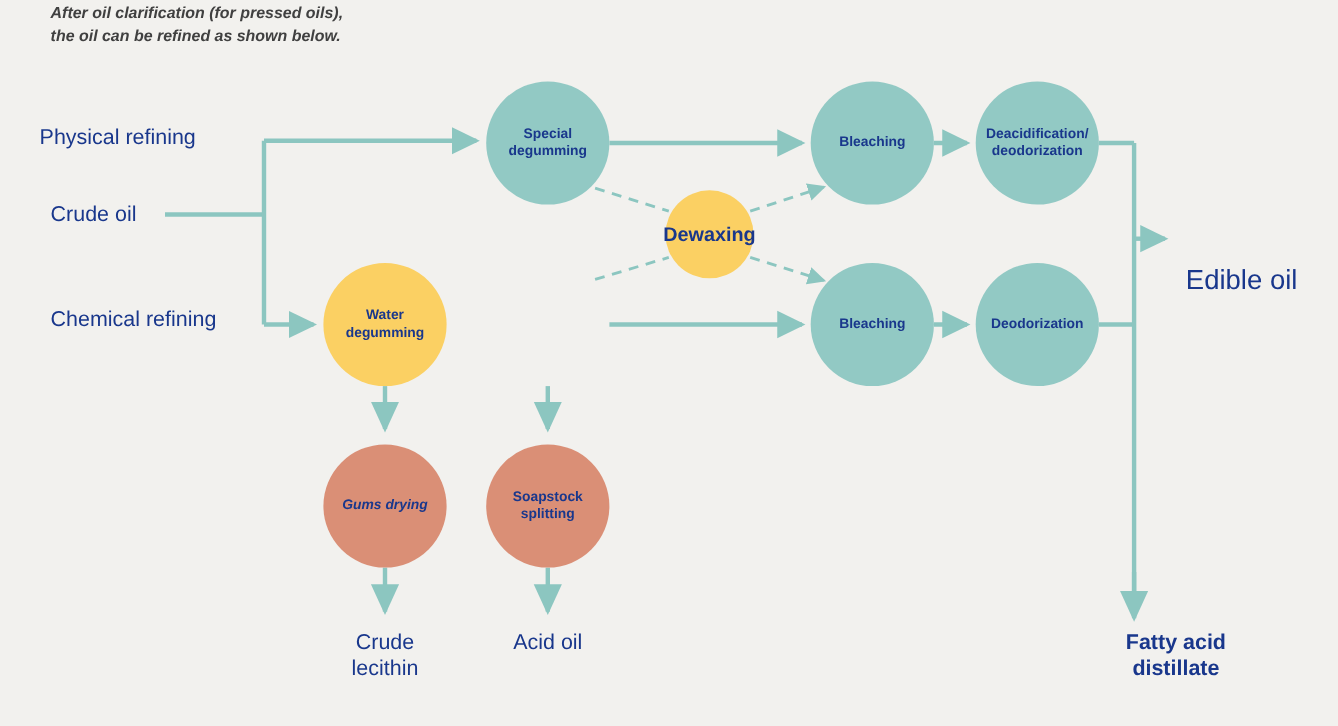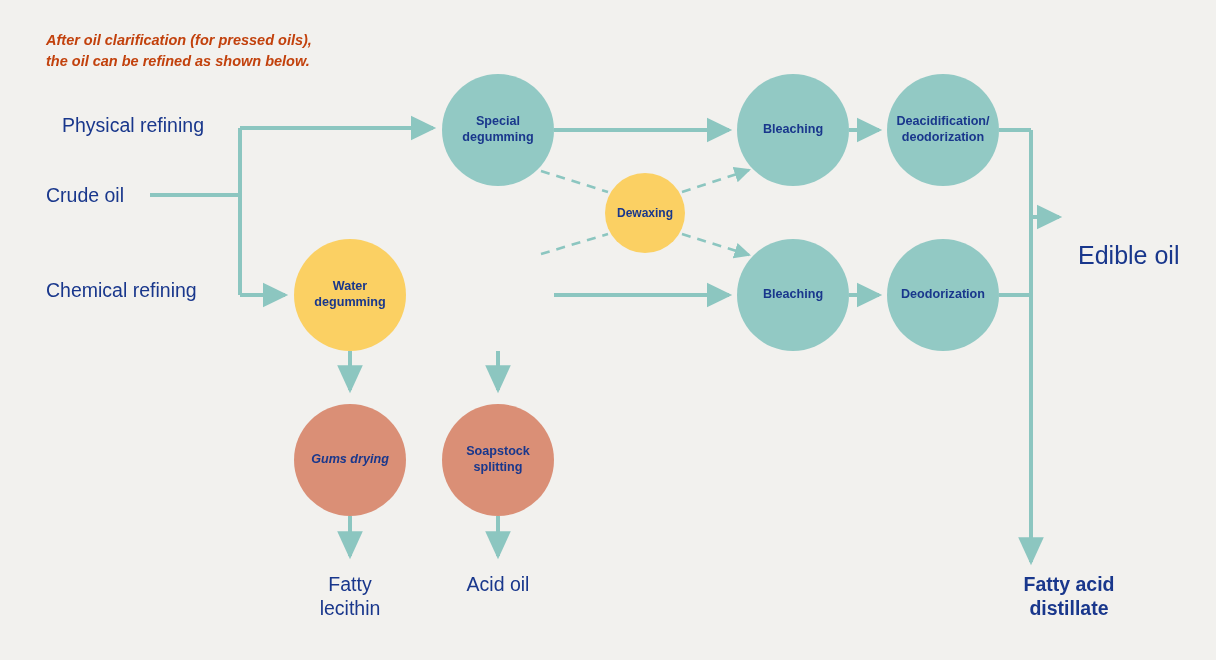--- a/index.html
+++ b/index.html
@@ -19,27 +19,27 @@
     position: absolute;
     left: 0;
     top: 0;
     width: 1216px;
     height: 660px;
     pointer-events: none;
   }
   .note {
     position: absolute;
     left: 46px;
-    top: 30px;
+    top: 2px;
     width: 420px;
     font-style: italic;
     font-weight: bold;
     font-size: 14.5px;
     line-height: 1.45;
-    color: #c2410c;
+    color: #404040;
     white-space: pre-line;
   }
   .side-label {
     position: absolute;
     font-size: 19.5px;
     color: #19378c;
     white-space: nowrap;
   }
   .node {
     position: absolute;
@@ -48,21 +48,21 @@
     align-items: center;
     justify-content: center;
     text-align: center;
     color: #19378c;
     font-weight: bold;
     font-size: 12.6px;
     line-height: 1.25;
     white-space: pre-line;
     box-sizing: border-box;
   }
-  .node.small { font-size: 12px; }
+  .node.small { font-size: 18px; }
   .terminal {
     position: absolute;
     color: #19378c;
     text-align: center;
     white-space: pre-line;
     line-height: 1.22;
   }
   .terminal.big { font-size: 25px; }
   .terminal.mid { font-size: 19.5px; }
 </style>
@@ -117,40 +117,40 @@
       <path d="M541,171 L608,192"></path>
       <path d="M541,254 L608,234"></path>
       <path d="M682,192 L749,170" marker-end="url(#ah)"></path>
       <path d="M682,234 L749,255" marker-end="url(#ah)"></path>
     </g>
   </svg>
 
   <div class="note">After oil clarification (for pressed oils),
 the oil can be refined as shown below.</div>
 
-  <div class="side-label" style="left:62px; top:114px;text-align:right;">Physical refining</div>
+  <div class="side-label" style="left:36px; top:114px;text-align:right;">Physical refining</div>
   <div class="side-label" style="left:46px; top:184px;">Crude oil</div>
   <div class="side-label" style="left:46px; top:279px;">Chemical refining</div>
 
   <div class="node" style="left:442px; top:74px; width:112px; height:112px; background:#92c9c4;">Special
 degumming</div>
   <div class="node small" style="left:605px; top:173px; width:80px; height:80px; background:#fbd063;">Dewaxing</div>
   <div class="node" style="left:737px; top:74px; width:112px; height:112px; background:#92c9c4;">Bleaching</div>
   <div class="node" style="left:887px; top:74px; width:112px; height:112px; background:#92c9c4;">Deacidification/
 deodorization</div>
 
   <div class="node" style="left:294px; top:239px; width:112px; height:112px; background:#fbd063;">Water
 degumming</div>
   <div class="node" style="left:737px; top:239px; width:112px; height:112px; background:#92c9c4;">Bleaching</div>
   <div class="node" style="left:887px; top:239px; width:112px; height:112px; background:#92c9c4;">Deodorization</div>
 
   <div class="node" style="left:294px; top:404px; width:112px; height:112px; background:#da8f76;font-style:italic;">Gums drying</div>
   <div class="node" style="left:442px; top:404px; width:112px; height:112px; background:#da8f76;">Soapstock
 splitting</div>
 
   <div class="terminal big" style="left:1078px; top:202px; text-align:left;margin-top:38px;">Edible oil</div>
-  <div class="terminal mid" style="left:270px; top:573px; width:160px;">Fatty
+  <div class="terminal mid" style="left:270px; top:573px; width:160px;">Crude
 lecithin</div>
   <div class="terminal mid" style="left:418px; top:573px; width:160px;">Acid oil</div>
   <div class="terminal mid" style="left:989px; top:573px; width:160px;font-weight:bold;">Fatty acid
 distillate</div>
 
 </div>
 
 </body></html>

